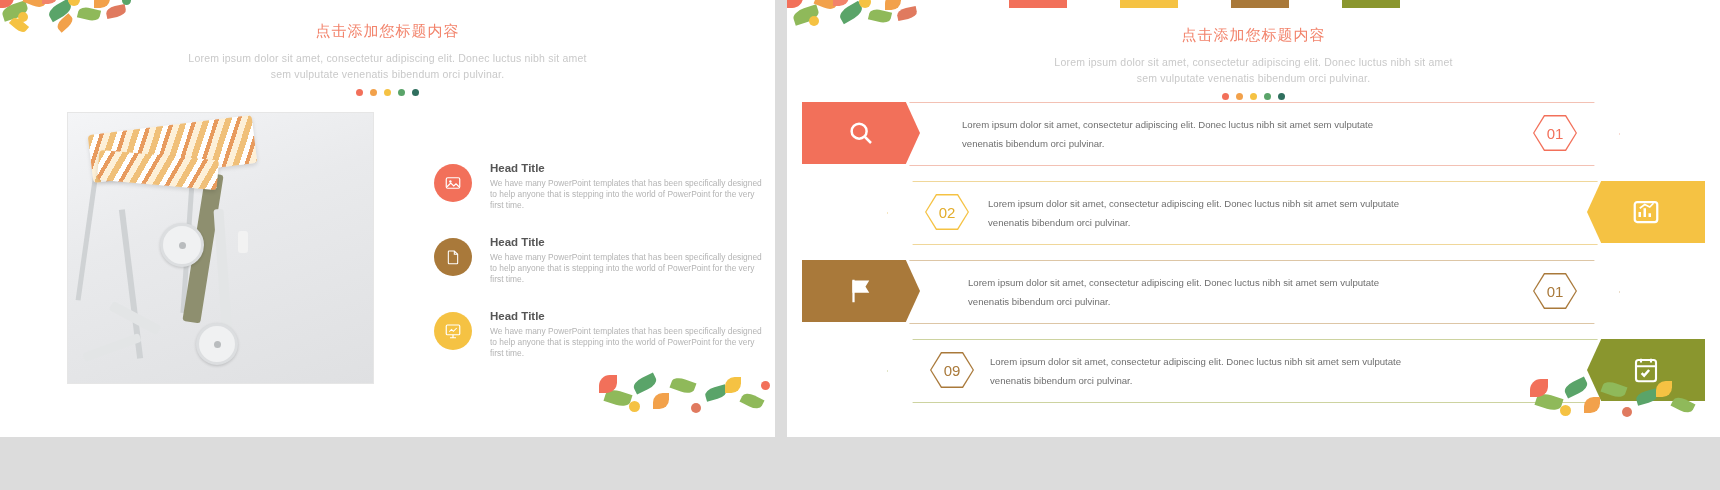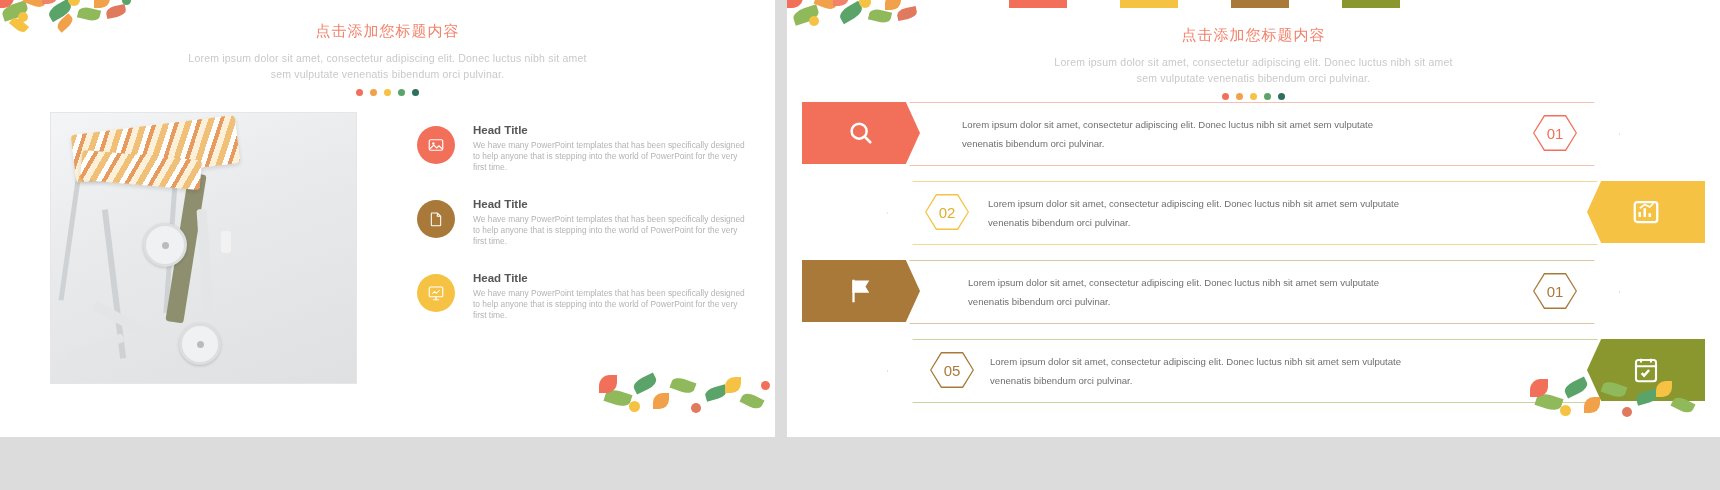--- a/index.html
+++ b/index.html
@@ -65,23 +65,24 @@
     gap: 7px;
   }
   .dotrow span {
     width: 7px; height: 7px; border-radius: 50%; display: inline-block;
   }
 
   
   .left-body {
     position: absolute;
     top: 112px;
-    left: 0;
+    left: 17px;
     width: 775px;
     display: flex;
+    align-items: flex-end;
   }
   .photo {
     width: 305px;
     height: 270px;
     margin-left: 50px;
     border: 1px solid #e6e6e6;
     position: relative;
     overflow: hidden;
     background: linear-gradient(160deg,#f4f5f7 0%,#e9eaec 40%,#dfe0e2 100%);
   }
@@ -462,21 +463,21 @@
           </span>
         </div>
         <div class="ribbon r-left" style="border-color:#cdd3a0">
           <div style="margin-left:102px;">
             <p>Lorem ipsum dolor sit amet, consectetur adipiscing elit. Donec luctus nibh sit amet sem vulputate</p>
             <p>venenatis bibendum orci pulvinar.</p>
           </div>
         </div>
         <div class="num-hex" style="left:143px;background:#a9793a;color:#a9793a;">
           <div class="inner"></div>
-          <span>05</span>
+          <span>09</span>
         </div>
       </div>
 
     </div>
 
     <div class="floral" style="right:10px;bottom:4px;width:180px;height:66px;">
       <div class="leaf" style="left:6px;top:28px;width:26px;height:14px;background:#8fb95a;transform:rotate(18deg);"></div>
       <div class="petal" style="left:0px;top:12px;width:18px;height:18px;background:#f2705a;"></div>
       <div class="leaf" style="left:34px;top:14px;width:24px;height:13px;background:#5aa469;transform:rotate(-26deg);"></div>
       <div class="dot-circ" style="left:30px;top:38px;width:11px;height:11px;background:#f5c243;"></div>

